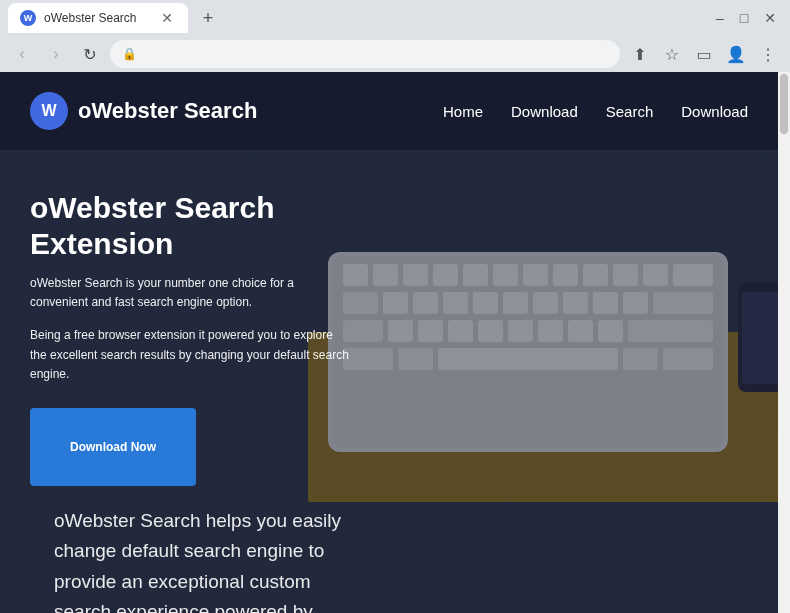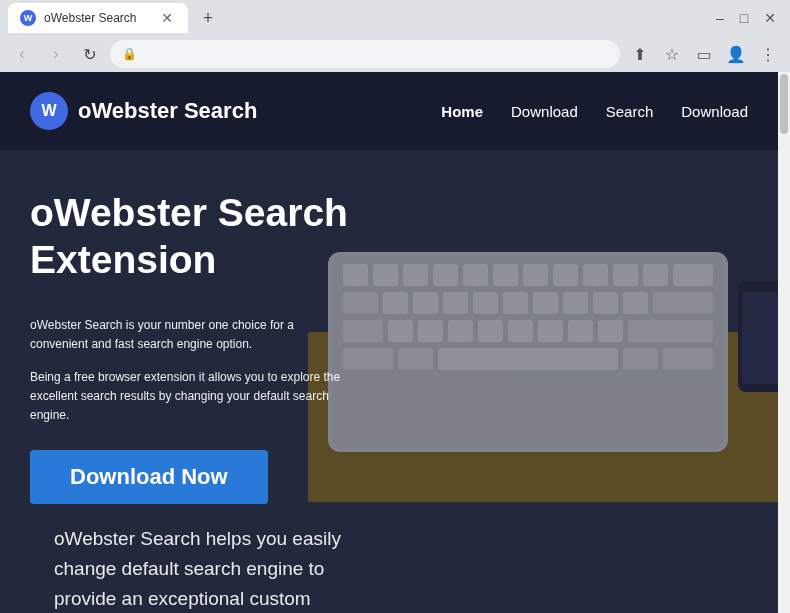--- a/index.html
+++ b/index.html
@@ -258,53 +258,53 @@
     }
 
     .nav-link {
       color: white;
       text-decoration: none;
       font-size: 15px;
       cursor: pointer;
     }
 
     .nav-link.active {
-      font-weight: bold;
+      font-weight: normal;
     }
 
     
     .hero-content {
       position: relative;
       z-index: 2;
       padding: 40px 30px 30px;
       max-width: 380px;
       color: white;
     }
 
     .hero-title {
-      font-size: 39px;
+      font-size: 30px;
       font-weight: bold;
       line-height: 1.2;
-      margin-bottom: 32px;
+      margin-bottom: 12px;
     }
 
     .hero-desc {
       font-size: 12px;
       line-height: 1.6;
       margin-bottom: 14px;
       color: rgba(255,255,255,0.92);
     }
 
     .download-btn {
       display: inline-block;
       background: #2979d8;
       color: white;
-      font-size: 22px;
+      font-size: 12px;
       font-weight: bold;
-      padding: 14px 40px;
+      padding: 32px 40px;
       border-radius: 4px;
       cursor: pointer;
       margin: 10px 0 20px;
       border: none;
     }
 
     .hero-footer {
       font-size: 19px;
       line-height: 1.6;
       color: rgba(255,255,255,0.90);
@@ -434,21 +434,21 @@
         <a class="nav-link active">Home</a>
         <a class="nav-link">Download</a>
         <a class="nav-link">Search</a>
         <a class="nav-link">Download</a>
       </div>
     </nav>
 
     <div class="hero-content">
       <h1 class="hero-title">oWebster Search Extension</h1>
       <p class="hero-desc">oWebster Search is your number one choice for a convenient and fast search engine option.</p>
-      <p class="hero-desc">Being a free browser extension it allows you to explore the excellent search results by changing your default search engine.</p>
+      <p class="hero-desc">Being a free browser extension it powered you to explore the excellent search results by changing your default search engine.</p>
       <button class="download-btn">Download Now</button>
       <p class="hero-footer">oWebster Search helps you easily change default search engine to provide an exceptional custom search experience powered by Bing.</p>
     </div>
   </div>
 
   <div class="scrollbar">
     <div class="scrollbar-thumb"></div>
   </div>
 </div>
 

